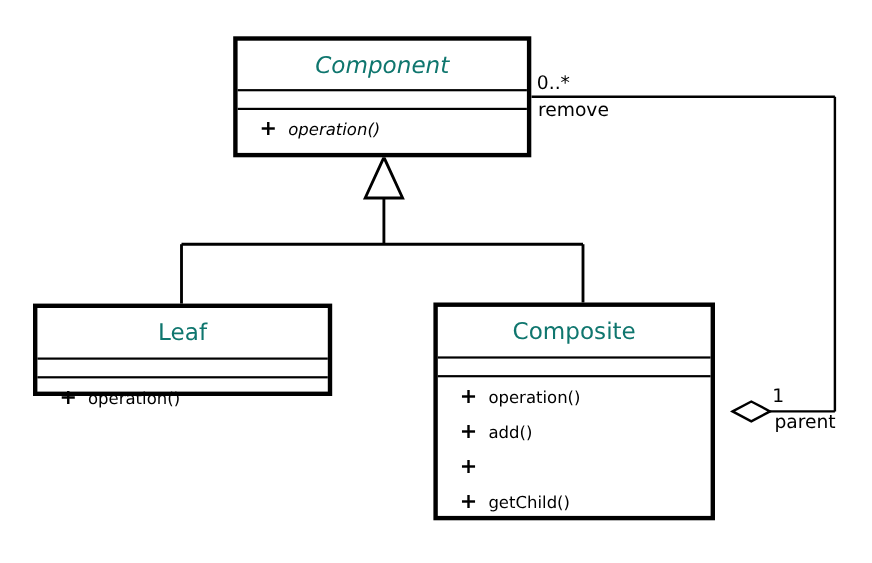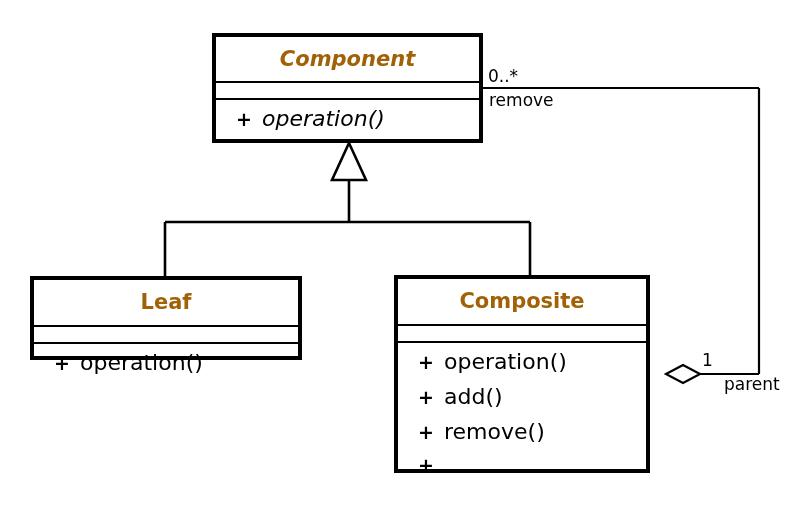--- a/index.html
+++ b/index.html
@@ -28,22 +28,22 @@
   .uml-class {
     position: absolute;
     box-sizing: border-box;
     background: #ffffff;
     border: 4px solid #000000;
     z-index: 5;
   }
   .uml-name {
     box-sizing: border-box;
     text-align: center;
-    color: #a16207;
-    font-weight: bold;
+    color: #0f766e;
+    font-weight: normal;
     font-size: 21px;
     line-height: 1;
     display: flex;
     align-items: center;
     justify-content: center;
   }
   .uml-name.abstract {
     font-style: italic;
   }
   .uml-attrs {
@@ -69,21 +69,21 @@
   .uml-op:last-child {
     margin-bottom: 0;
   }
   .op-vis {
     font-weight: bold;
     font-size: 19px;
     width: 26px;
     flex: none;
   }
   .op-sig {
-    font-size: 22px;
+    font-size: 15px;
   }
   .op-sig.abstract {
     font-style: italic;
   }
 
   
   #class-component {
     left: 212px;
     top: 33px;
     width: 271px;
@@ -114,21 +114,21 @@
     position: absolute;
     color: #000000;
     font-size: 17px;
     line-height: 1;
     white-space: nowrap;
     z-index: 6;
   }
   #label-child-mult { left: 488px; top: 68px; }
   #label-child-role { left: 489px; top: 92px; }
   #label-parent-mult { left: 702px; top: 352px; }
-  #label-parent-role { left: 724px; top: 376px; }
+  #label-parent-role { left: 704px; top: 376px; }
 </style>
 </head>
 <body>
 
 <div id="diagram-canvas">
 
   <svg class="edge-layer" viewBox="0 0 793 512" width="793" height="512" xmlns="http://www.w3.org/2000/svg">
 
     <g>
 
@@ -184,24 +184,24 @@
       <div class="uml-op">
         <span class="op-vis">+</span>
         <span class="op-sig">operation()</span>
       </div>
       <div class="uml-op">
         <span class="op-vis">+</span>
         <span class="op-sig">add()</span>
       </div>
       <div class="uml-op">
         <span class="op-vis">+</span>
-        <span class="op-sig">remove()</span>
-      </div>
-      <div class="uml-op">
-        <span class="op-vis">+</span>
+      </div>
+      <div class="uml-op">
+        <span class="op-vis">+</span>
+        <span class="op-sig">getChild()</span>
       </div>
     </div>
   </div>
 
   <div class="edge-label" id="label-child-mult">0..*</div>
   <div class="edge-label" id="label-child-role">remove</div>
   <div class="edge-label" id="label-parent-mult">1</div>
   <div class="edge-label" id="label-parent-role">parent</div>
 
 </div>

